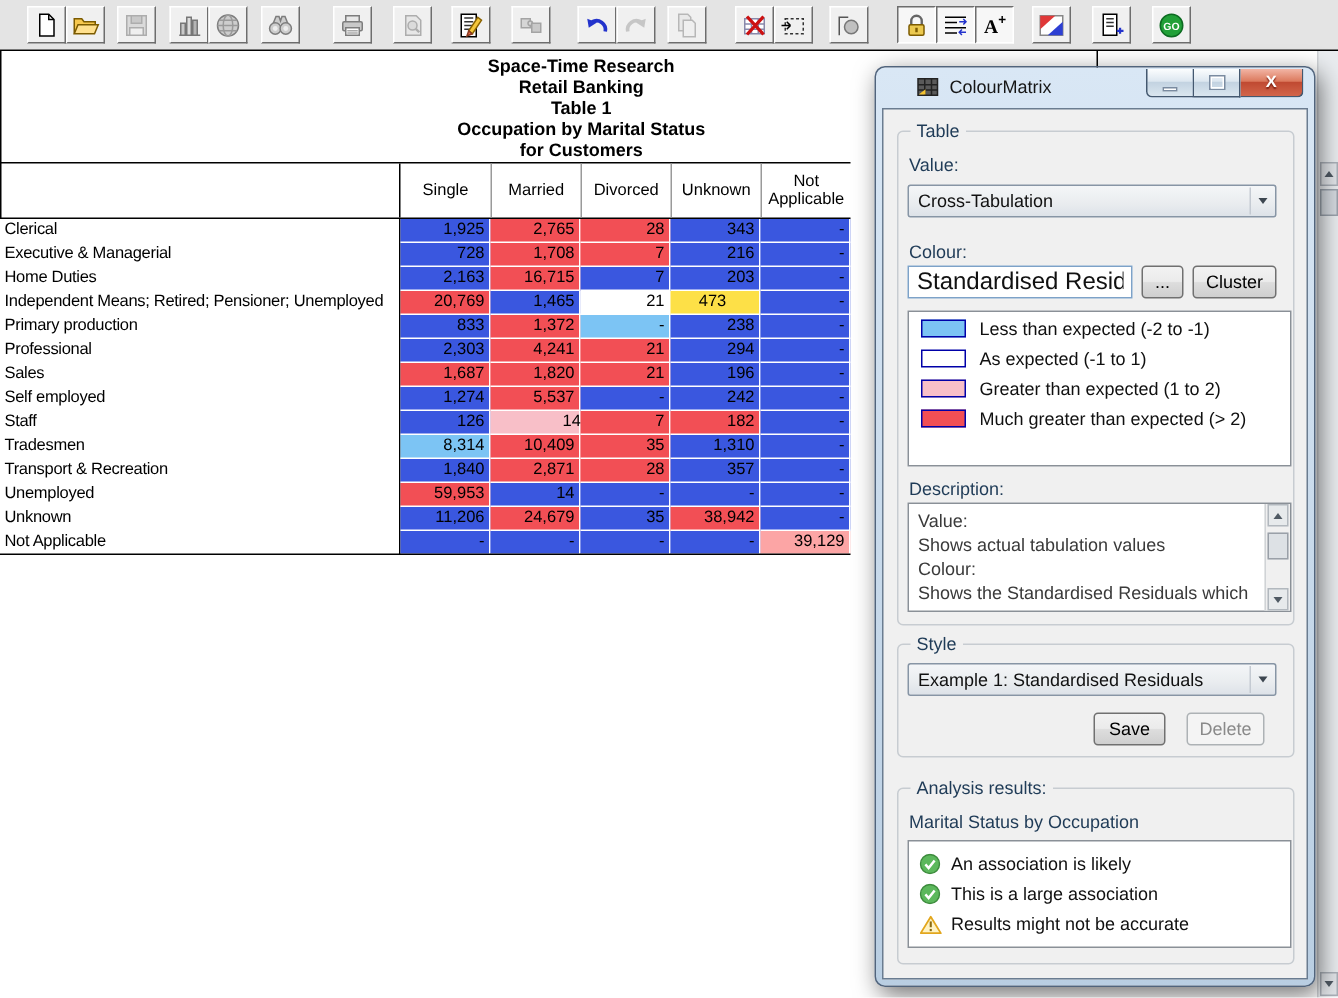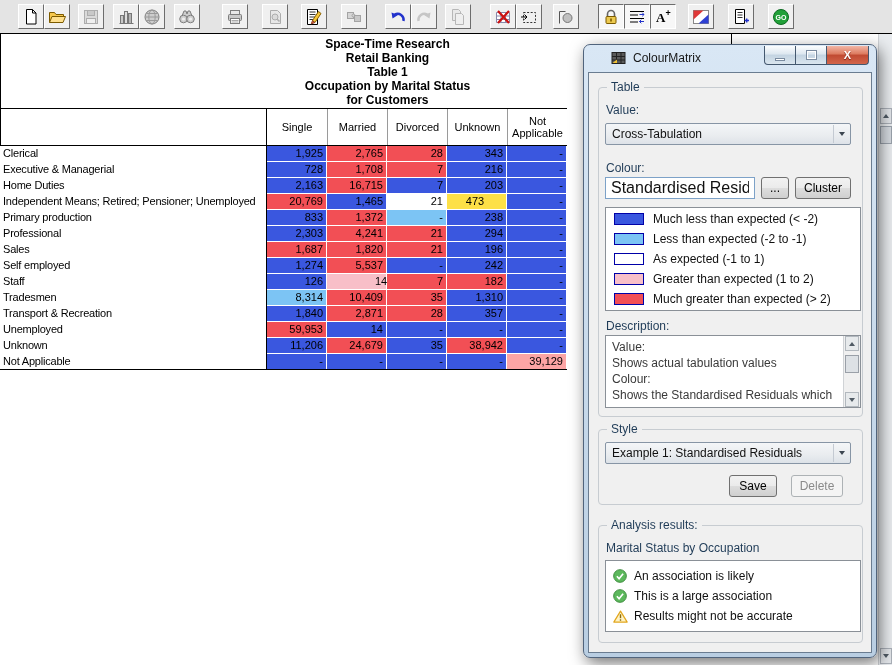--- a/index.html
+++ b/index.html
@@ -452,24 +452,20 @@
       <span class="combo-arrow">
           <span class="tri-combo"></span>
         </span>
     </div>
     <span class="flabel" style="left:17px; top:88px;">Colour:</span>
     <input class="txt" style="left: 16px; top: 104px; width: 150px;" readonly="" value="Standardised Residuals">
     <button class="btn" style="left:172px; top:104px; width:28px;">...</button>
     <button class="btn" style="left:206px; top:104px; width:56px;">Cluster</button>
     <div class="whitebox" style="left:16px; top:134px; width:256px; height:104px;">
         <div class="lg-item">
-          <span class="swatch" style="background: rgb(58, 87, 223);"></span>
-          <span class="lg-text">Much less than expected (&lt; -2)</span>
-        </div>
-        <div class="lg-item">
           <span class="swatch" style="background: rgb(124, 196, 244);"></span>
           <span class="lg-text">Less than expected (-2 to -1)</span>
         </div>
         <div class="lg-item">
           <span class="swatch" style="background: rgb(255, 255, 255);"></span>
           <span class="lg-text">As expected (-1 to 1)</span>
         </div>
         <div class="lg-item">
           <span class="swatch" style="background: rgb(248, 191, 200);"></span>
           <span class="lg-text">Greater than expected (1 to 2)</span>

